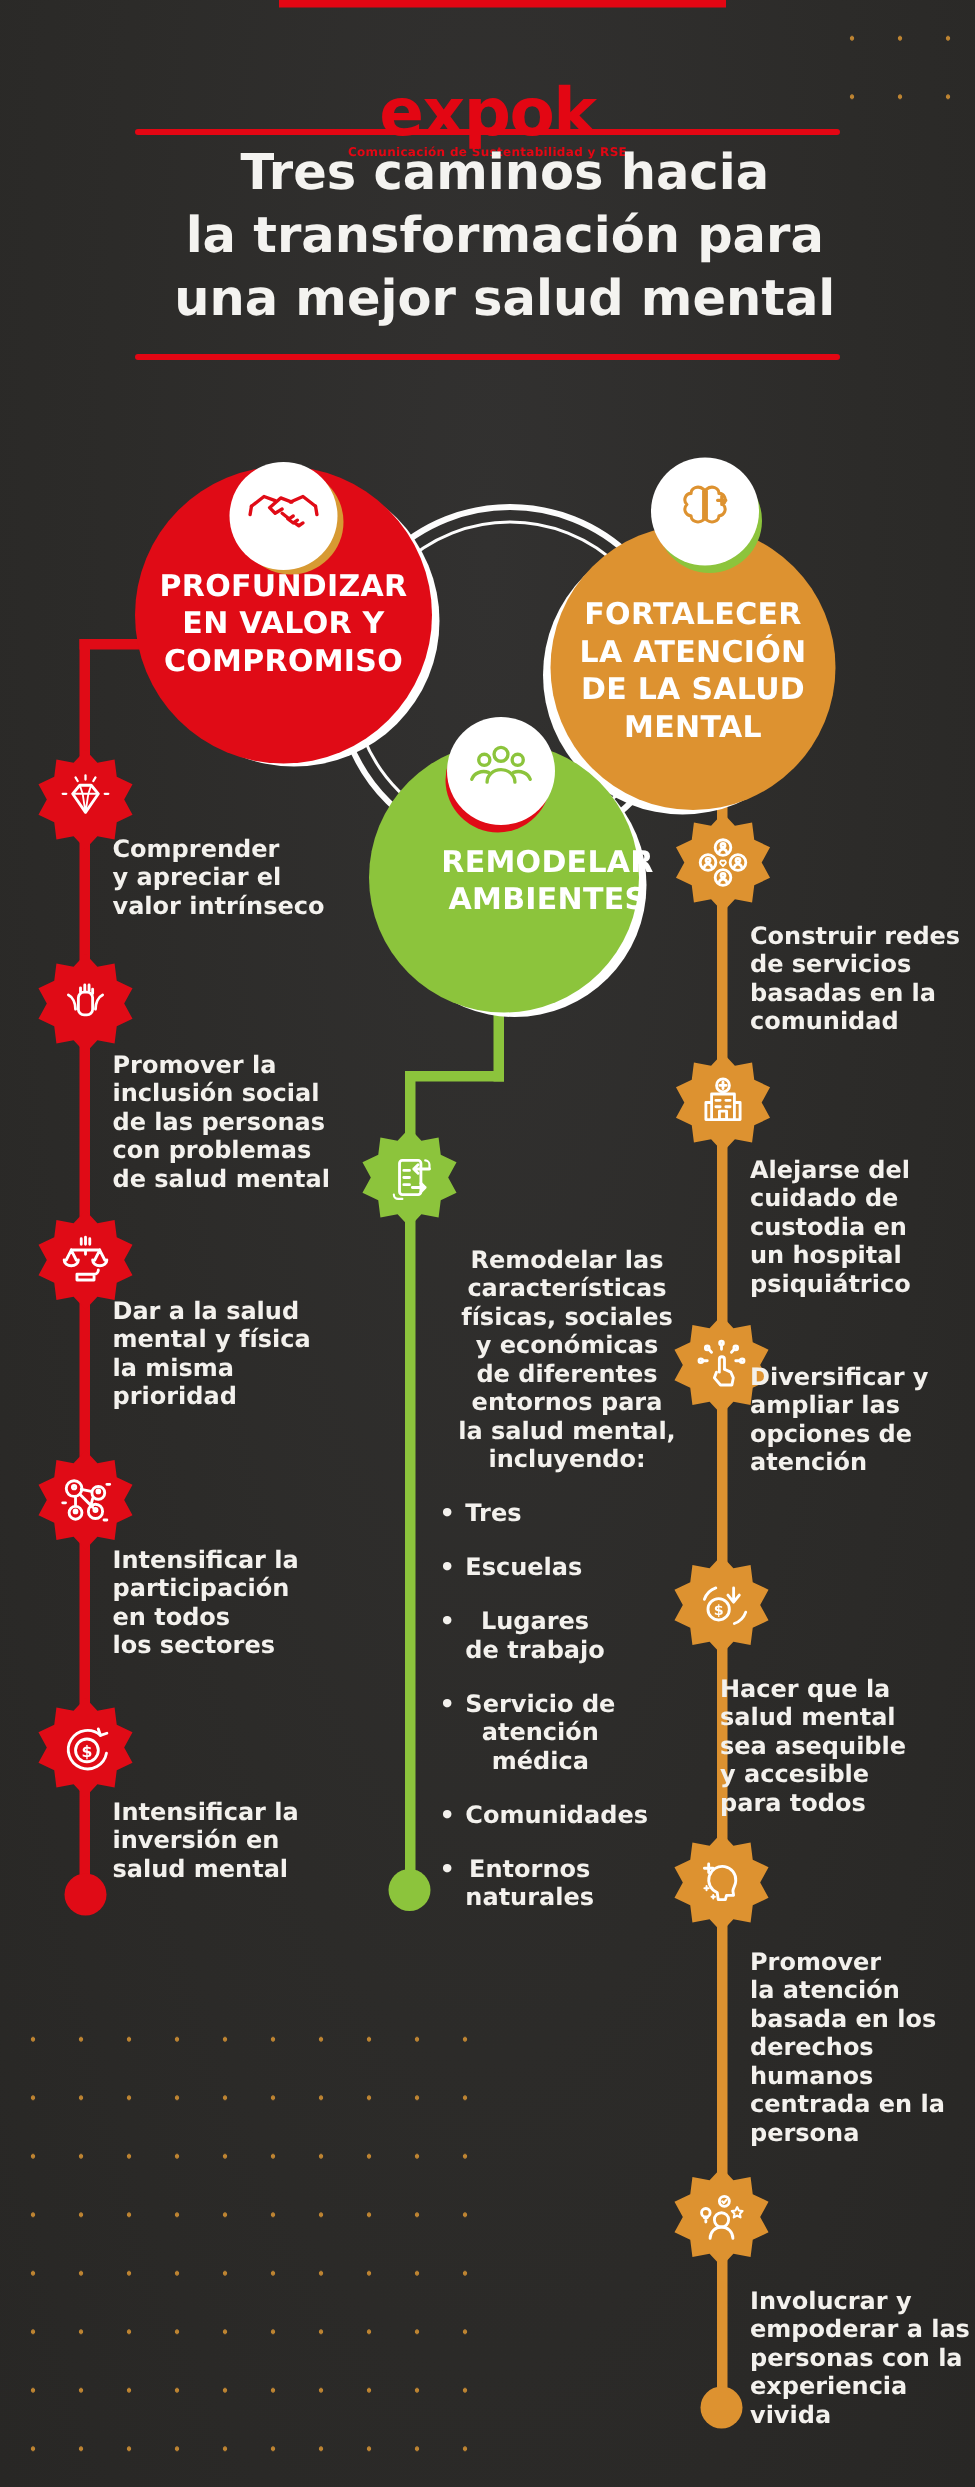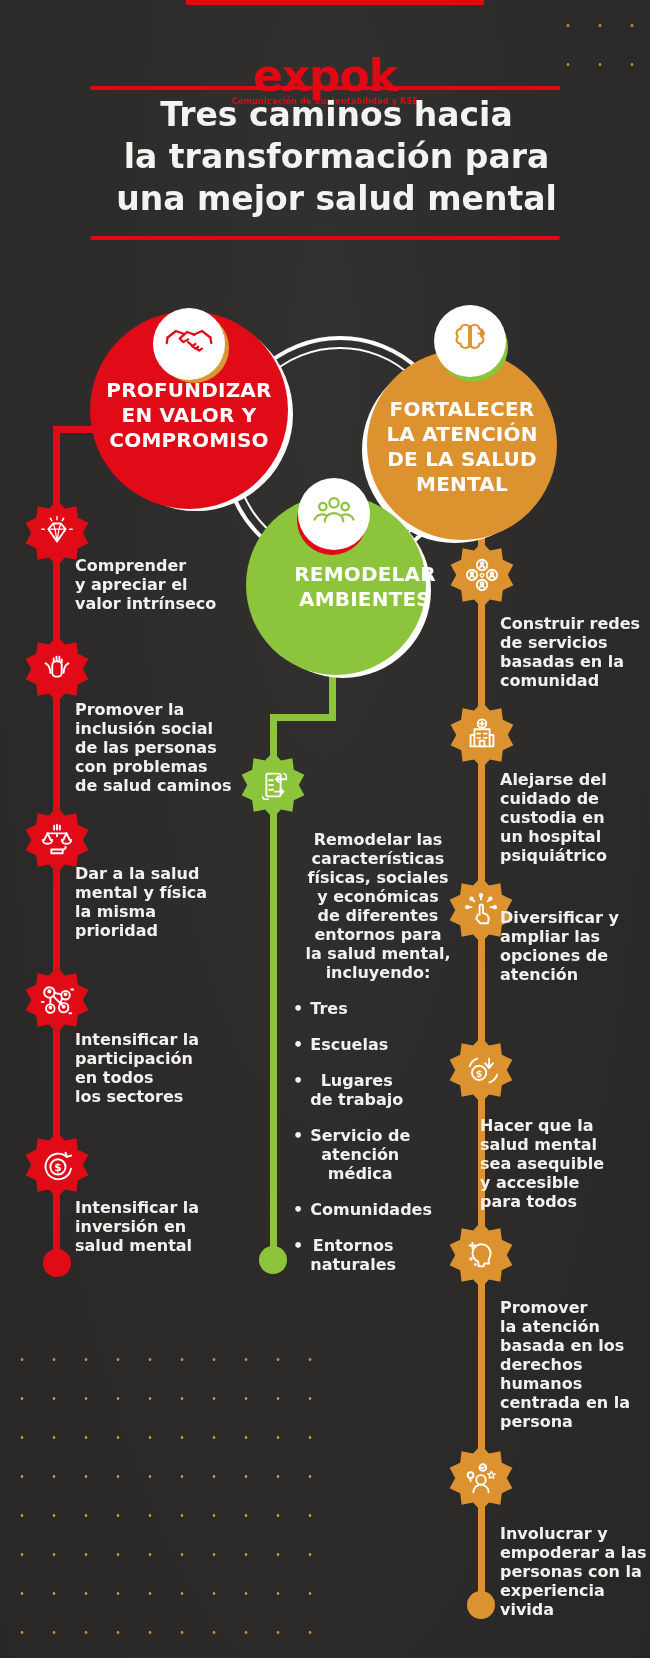--- a/index.html
+++ b/index.html
@@ -307,21 +307,21 @@
     </svg>
   </div>
 
   <p class="itemtext" style="left:75px;top:556px;width:175px;">Comprender
 y apreciar el
 valor intrínseco</p>
   <p class="itemtext" style="left:75px;top:700px;width:175px;">Promover la
 inclusión social
 de las personas
 con problemas
-de salud caminos</p>
+de salud mental</p>
   <p class="itemtext" style="left:75px;top:864px;width:175px;">Dar a la salud
 mental y física
 la misma
 prioridad</p>
   <p class="itemtext" style="left:75px;top:1030px;width:175px;">Intensificar la
 participación
 en todos
 los sectores</p>
   <p class="itemtext" style="left:75px;top:1198px;width:175px;">Intensificar la
 inversión en

